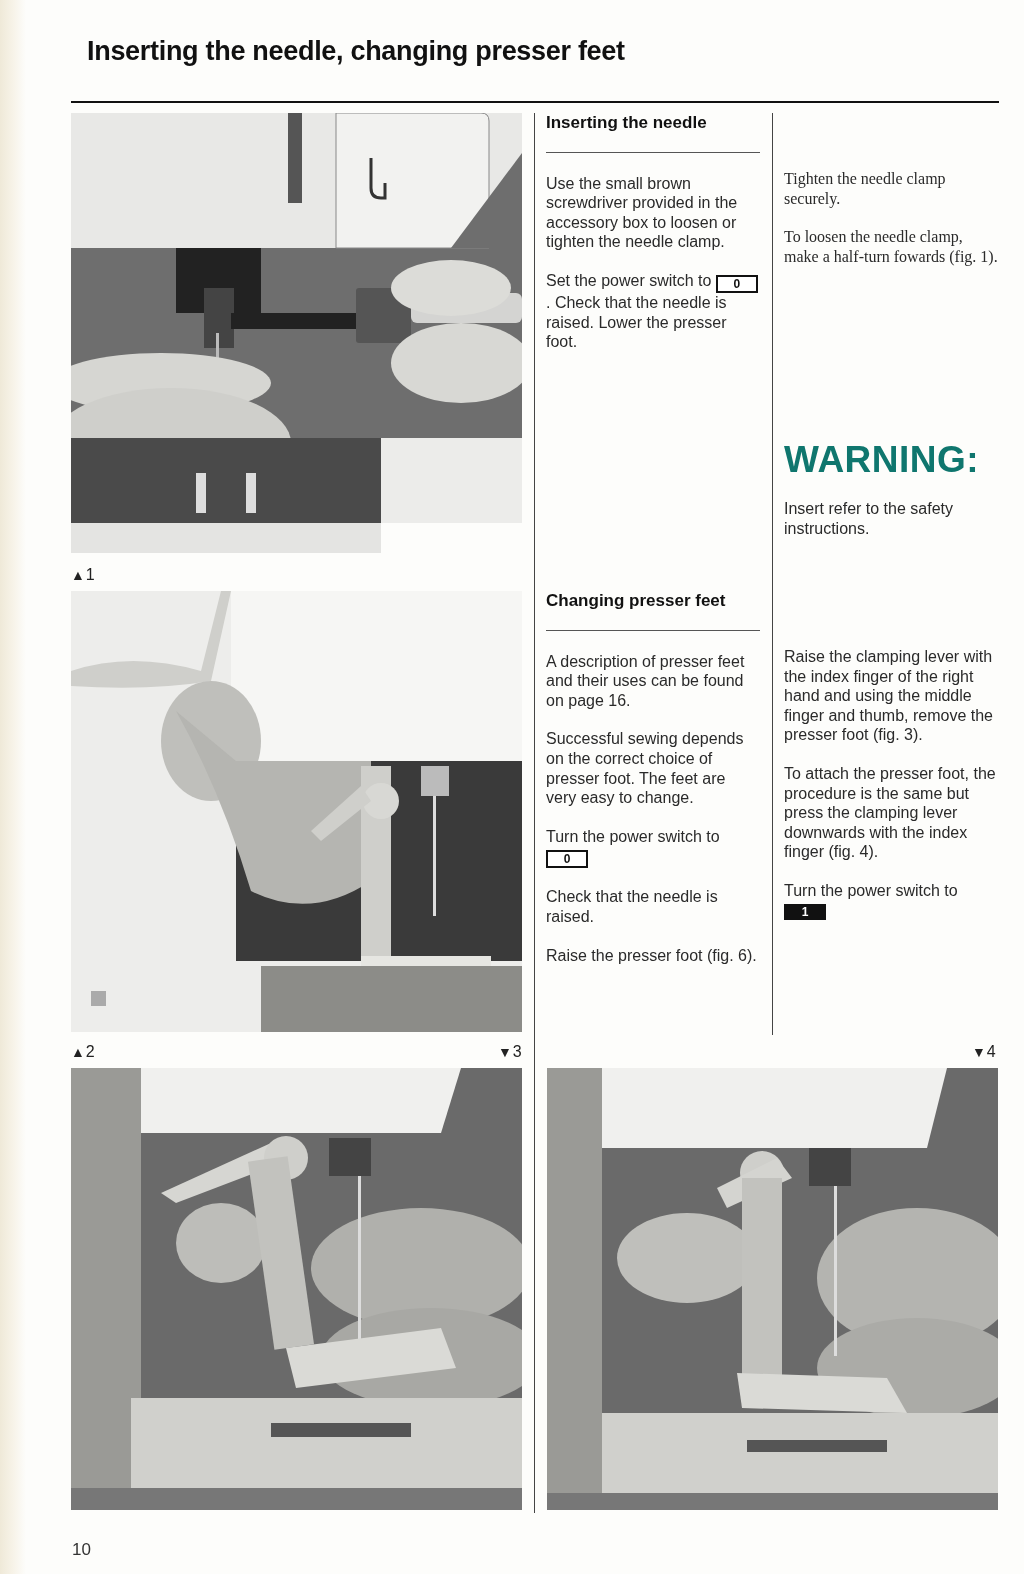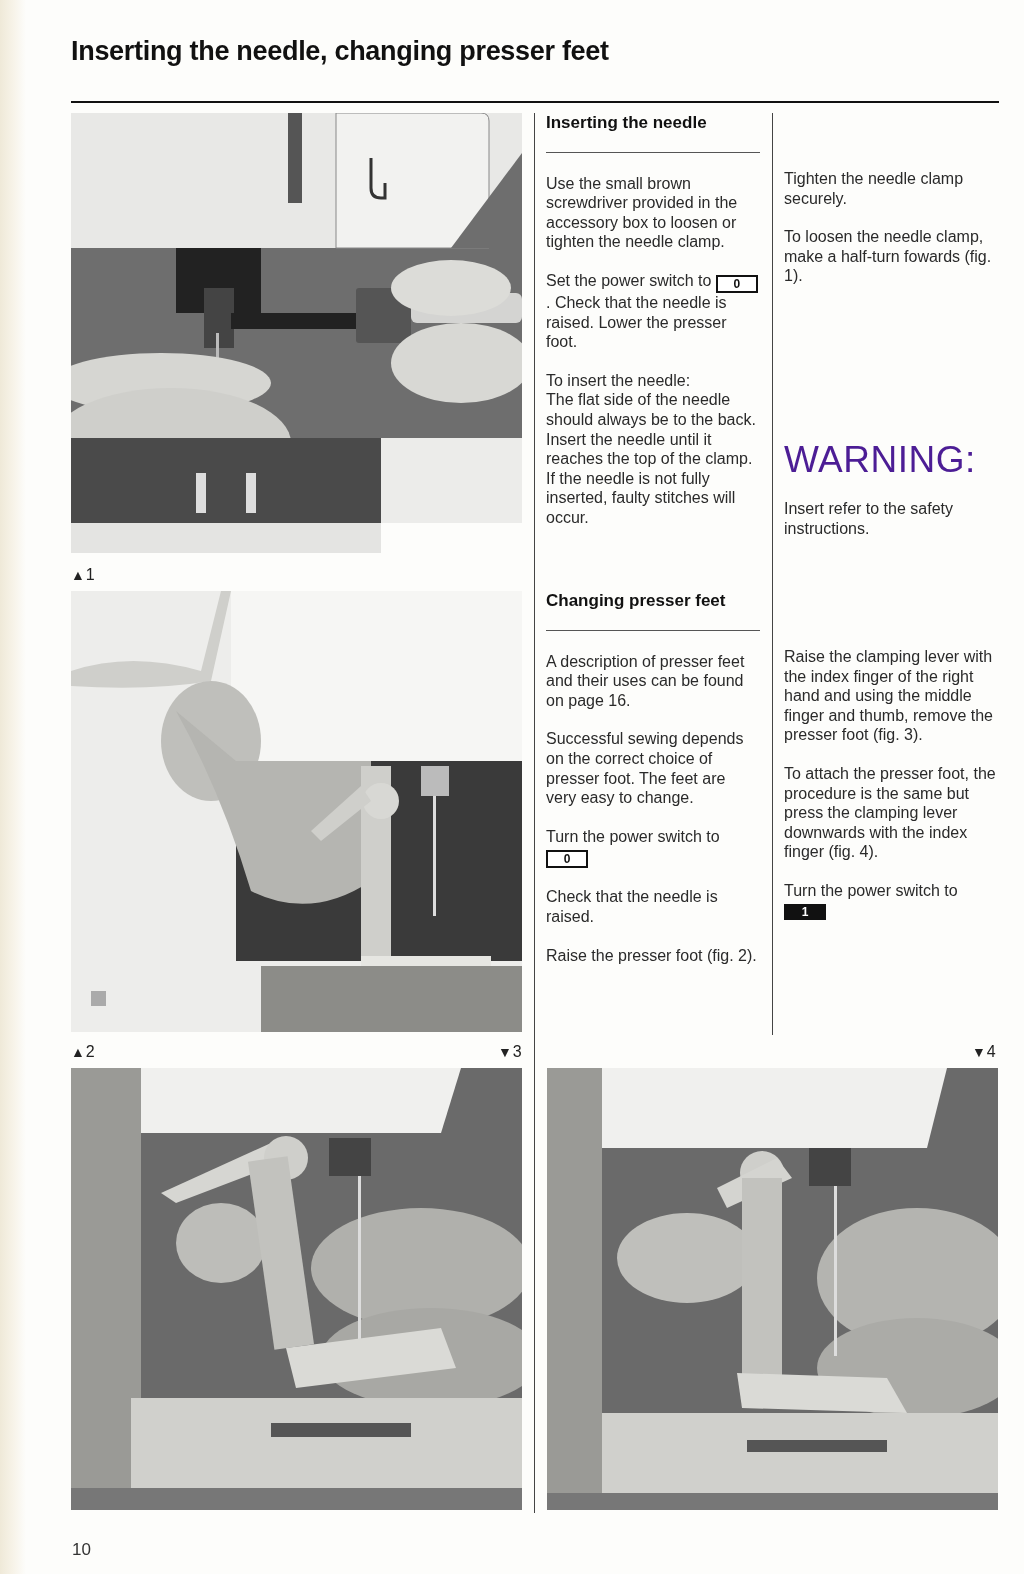--- a/index.html
+++ b/index.html
@@ -6,21 +6,21 @@
   body {
     width: 1024px; height: 1574px; position: relative; overflow: hidden;
     background: #fdfdfb;
     font-family: "Liberation Sans", sans-serif; color: #1a1a1a;
   }
   .page-edge {
     position: absolute; left: 0; top: 0; width: 26px; height: 1574px;
     background: linear-gradient(to right, #efe9d8 0%, #f7f3e8 50%, #fdfdfb 100%);
   }
   .title {
-    position: absolute; left: 71px; top: 36px; margin: 0;
+    position: absolute; left: 87px; top: 36px; margin: 0;
     font-size: 27px; font-weight: bold; letter-spacing: -0.3px; color: #111;
   }
   .top-rule { position: absolute; left: 71px; top: 101px; width: 928px; height: 2px; background: #111; }
   .vrule { position: absolute; width: 1px; background: #444; }
   .photo { position: absolute; overflow: hidden; background: #7a7a7a; }
   .fig-label { position: absolute; font-size: 16px; color: #222; }
   .fig-label .tri { font-size: 14px; margin-right: 1px; }
   .col { position: absolute; font-size: 16px; line-height: 19.6px; color: #2a2a2a; }
   .col p { margin: 16px 0 19px 0; }
   .heading {
@@ -29,21 +29,21 @@
   }
   .sw-off {
     display: inline-block; width: 38px; height: 14px; border: 2px solid #111;
     font-size: 12px; font-weight: bold; line-height: 14px; text-align: center;
     vertical-align: -2px; background: #fff; color: #111;
   }
   .sw-on {
     display: inline-block; width: 42px; height: 16px; background: #111; color: #fff;
     font-size: 12px; font-weight: bold; line-height: 16px; text-align: center;
   }
-  .warning { font-size: 37px; font-weight: normal; color: #4c1d95; letter-spacing: 0.5px; line-height: 40px; margin: 0; }
+  .warning { font-size: 37px; font-weight: bold; color: #0f766e; letter-spacing: 0.5px; line-height: 40px; margin: 0; }
   .page-num { position: absolute; left: 72px; top: 1528px; font-size: 17px; color: #333; margin-top: 12px; }
   svg { display: block; }
 </style>
 </head>
 <body>
 
 <div class="page-edge"></div>
 
 <h1 class="title">Inserting the needle, changing presser feet</h1>
 <div class="top-rule"></div>
@@ -149,45 +149,41 @@
   </svg>
 </div>
 
 <div class="col" style="left:546px; top:113px; width:214px;">
   <div class="heading">Inserting the needle</div>
   <p>Use the small brown screwdriver provided in the accessory box to loosen or tighten the needle clamp.</p>
   <p>
     <span>Set the power switch to</span>
     <span class="sw-off">0</span><span>. Check that the needle is raised. Lower the presser foot.</span>
   </p>
-  <p style="margin-top:18px;">
-    <span>To insert the needle:</span><br>
-    <span>The flat side of the needle should always be to the back. Insert the needle until it reaches the top of the clamp. If the needle is not fully inserted, faulty stitches will occur.</span>
-  </p>
 </div>
 
-<div class="col" style="left:784px; top:153px; width:214px;">
+<div class="col" style="left:784px; top:153px; width:214px;font-family:Liberation Serif, serif;">
   <p>Tighten the needle clamp securely.</p>
   <p>To loosen the needle clamp, make a half-turn fowards (fig. 1).</p>
 </div>
 <div class="col" style="left:784px; top:424px; width:220px;">
   <p class="warning">WARNING:</p>
   <p style="margin-top:4px;">Insert refer to the safety instructions.</p>
 </div>
 
 <div class="col" style="left:546px; top:591px; width:214px;">
   <div class="heading">Changing presser feet</div>
   <p>A description of presser feet and their uses can be found on page 16.</p>
   <p>Successful sewing depends on the correct choice of presser foot. The feet are very easy to change.</p>
   <p>
     <span>Turn the power switch to</span><br>
     <span class="sw-off">0</span>
   </p>
   <p>Check that the needle is raised.</p>
-  <p>Raise the presser foot (fig. 2).</p>
+  <p>Raise the presser foot (fig. 6).</p>
 </div>
 
 <div class="col" style="left:784px; top:631px; width:214px;">
   <p>Raise the clamping lever with the index finger of the right hand and using the middle finger and thumb, remove the presser foot (fig. 3).</p>
   <p>To attach the presser foot, the procedure is the same but press the clamping lever downwards with the index finger (fig. 4).</p>
   <p>
     <span>Turn the power switch to</span><br>
     <span class="sw-on">1</span>
   </p>
 </div>

